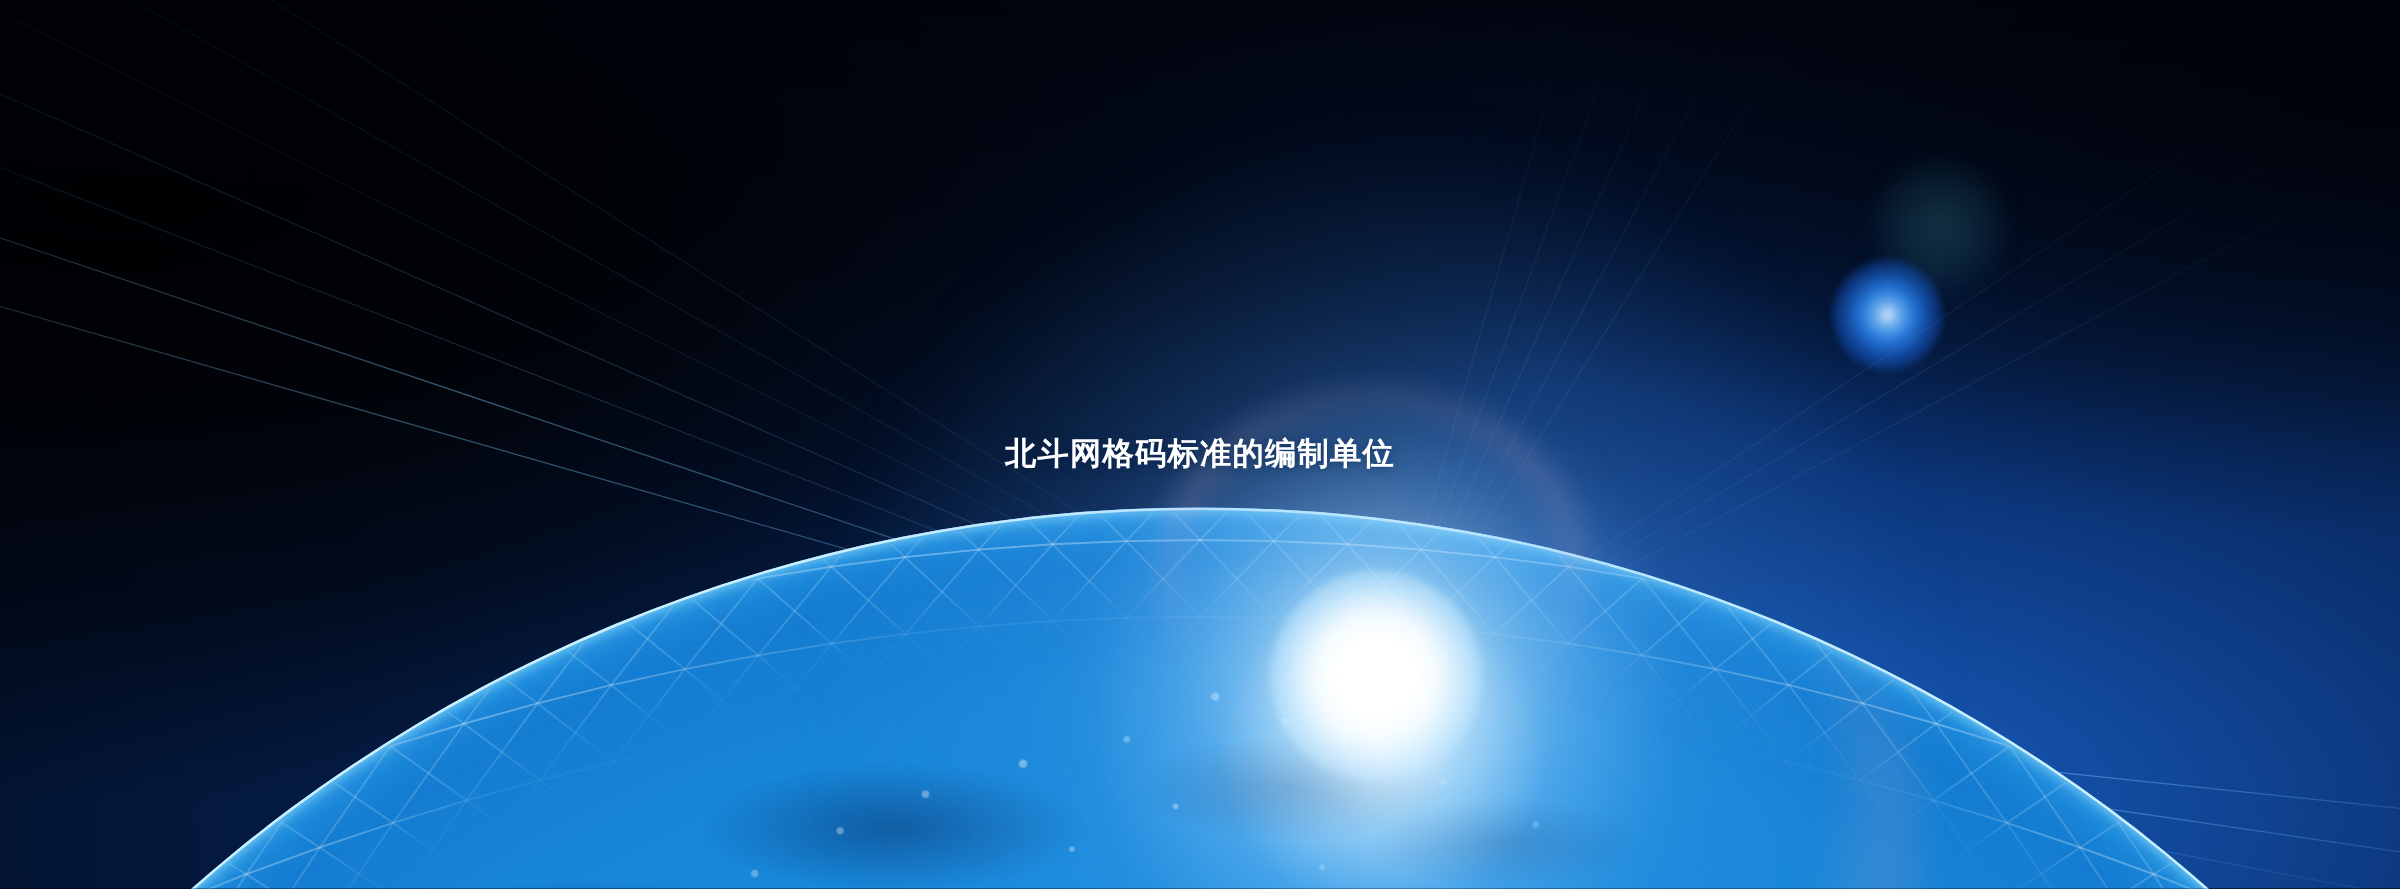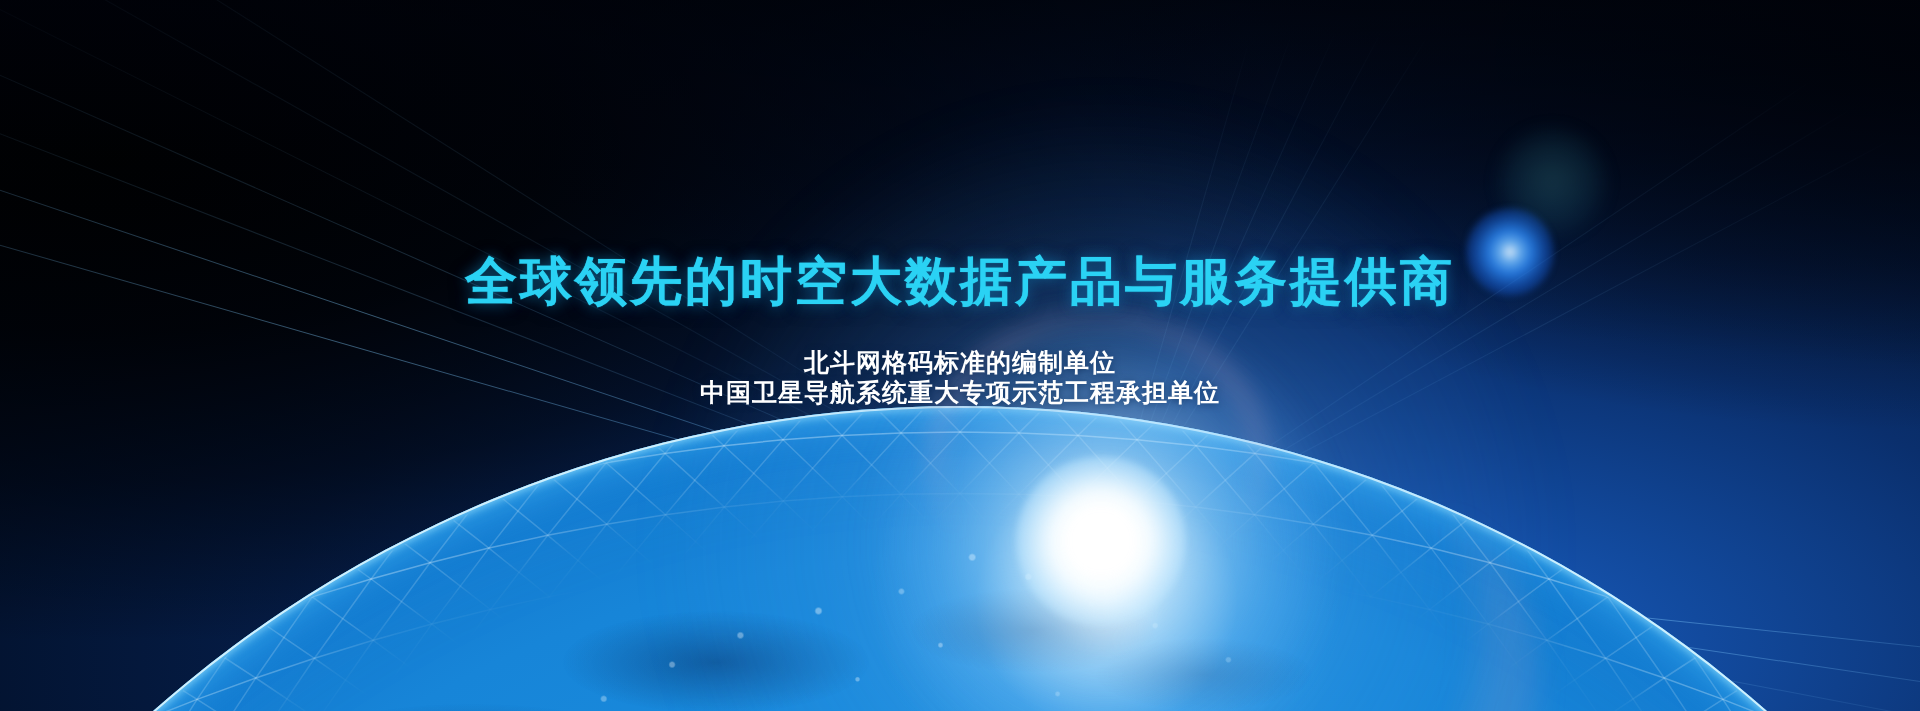--- a/index.html
+++ b/index.html
@@ -491,20 +491,18 @@
   <div class="sun-wide"></div>
   <div class="flare-arc"></div>
   <div class="flare-arc2"></div>
   <div class="sun-bloom"></div>
   <div class="sun-core"></div>
 
   <div class="orb-teal"></div>
   <div class="orb-blue"></div>
 
   <div id="copy">
-    <div id="headline">全球领先的时空大数据产品与服务提供商</div>
     <div id="subtitles">
       <div class="subline">北斗网格码标准的编制单位</div>
-      <div class="subline">中国卫星导航系统重大专项示范工程承担单位</div>
     </div>
   </div>
 
 </div>
 
 </body></html>

